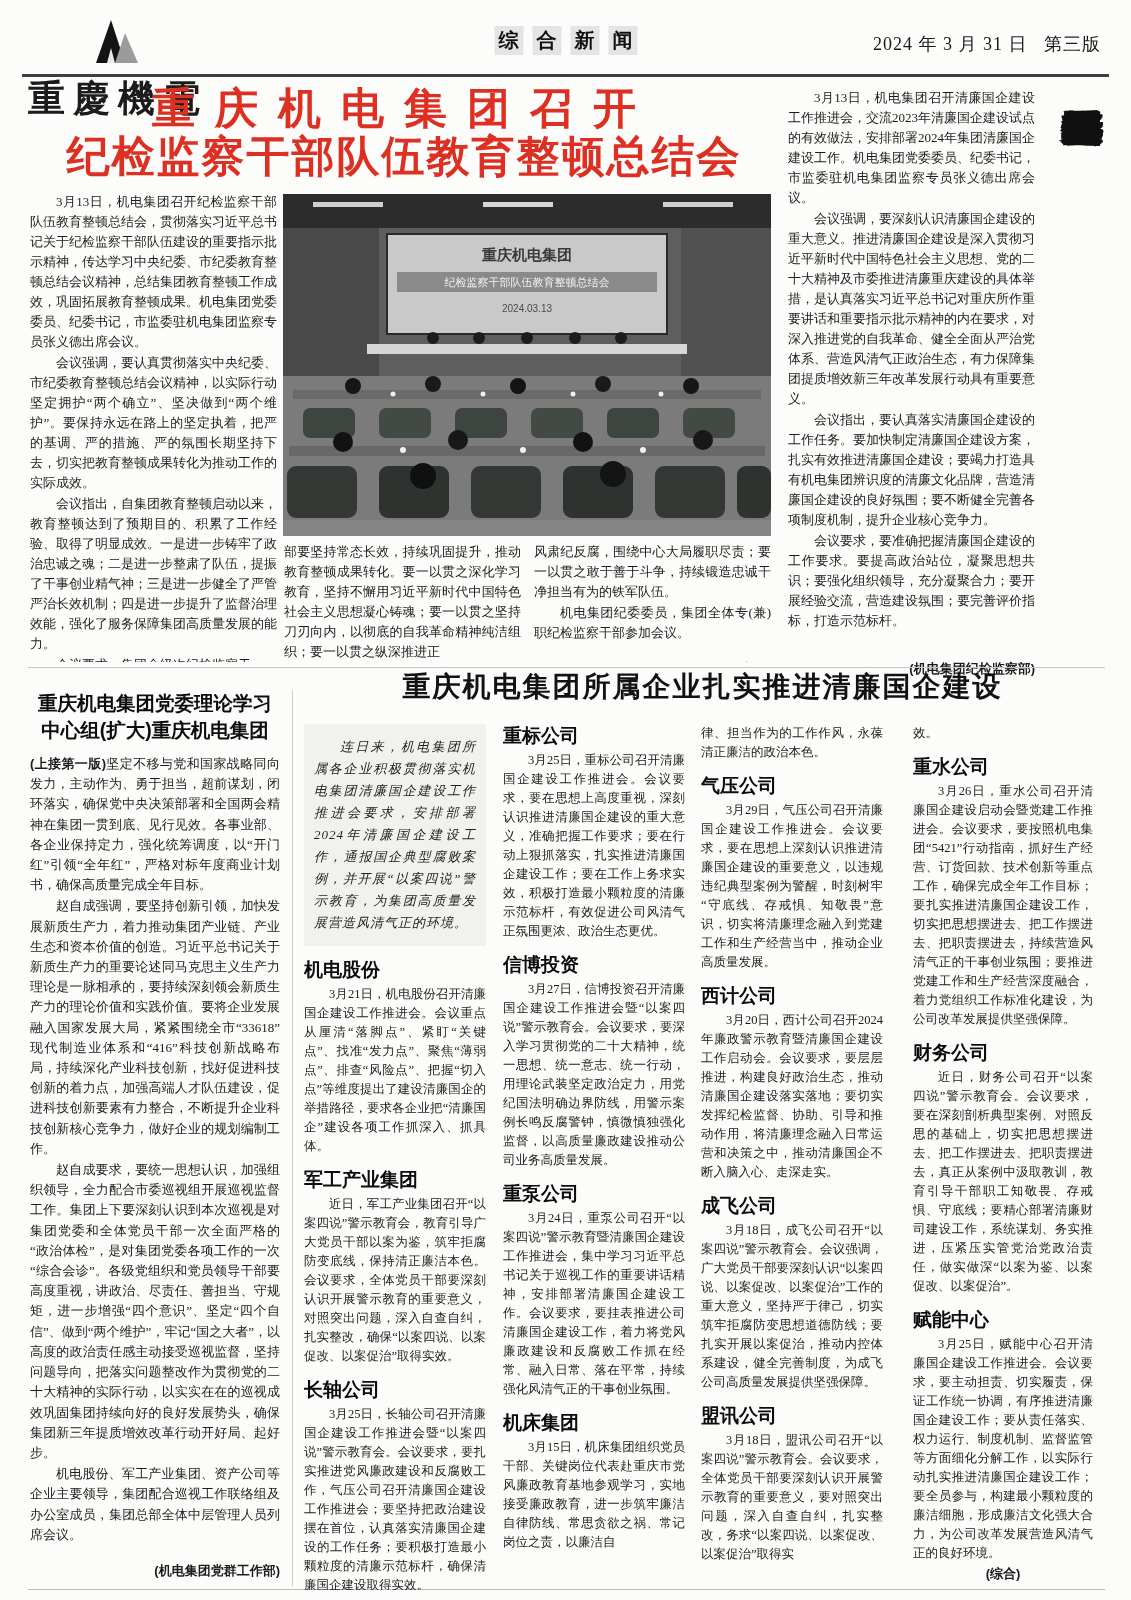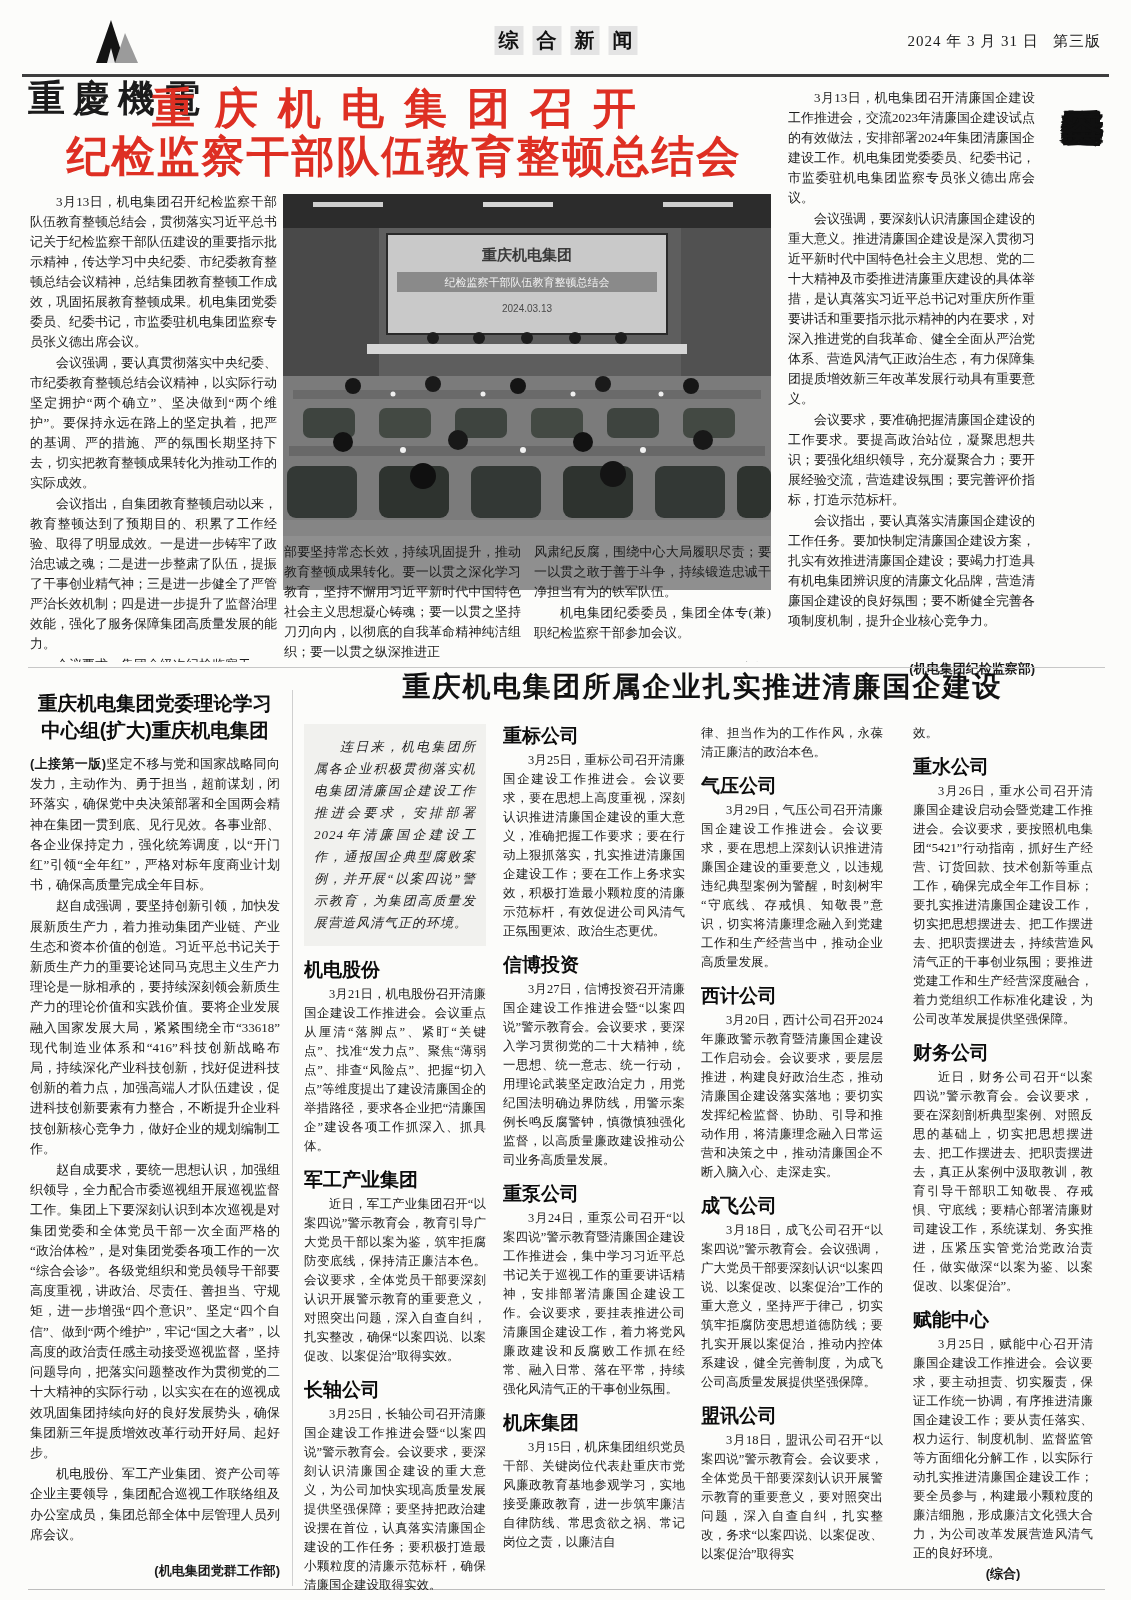--- a/index.html
+++ b/index.html
@@ -8,29 +8,29 @@
   .sans{font-family:"Liberation Sans","DejaVu Sans",sans-serif;}
   .para{margin:0 0 1px 0;text-indent:2em;text-align:justify;}
   .noindent{text-indent:0;}
   
   .masthead{position:absolute;top:14px;left:24px;right:24px;height:56px;}
   .logo-wrap{position:absolute;left:4px;top:4px;display:flex;align-items:center;gap:10px;flex-direction:column;}
   .logo-text{font-size:37px;font-weight:bold;letter-spacing:8px;font-family:"Liberation Serif",serif;}
   .badge-wrap{position:absolute;left:50%;top:12px;transform:translateX(-50%);display:flex;gap:9px;}
   .badge-box{width:29px;height:29px;background:#e4e4e4;color:#111;font-weight:bold;font-size:20px;
              display:flex;align-items:center;justify-content:center;}
-  .dateline{position:absolute;right:6px;top:18px;font-size:15px;letter-spacing:1px;}
+  .dateline{position:absolute;right:6px;top:18px;font-size:18px;letter-spacing:1px;}
   .rule-thick{position:absolute;top:74px;left:22px;width:1087px;height:3px;background:#3e3e3e;}
   
   .headline1{position:absolute;left:30px;top:84px;width:748px;text-align:center;
              color:#de2f23;font-weight:bold;line-height:1.12;}
   .headline1 .l1{font-size:43px;letter-spacing:20px;display:block;}
   .headline1 .l2{font-size:43px;letter-spacing:2px;display:block;}
   .a1-left{position:absolute;left:30px;top:192px;width:247px;height:470px;font-size:13px;line-height:20px;overflow:hidden;}
-  .photo{position:absolute;left:283px;top:194px;width:488px;height:396px;background:#8f8f8f;overflow:hidden;}
+  .photo{position:absolute;left:283px;top:194px;width:488px;height:342px;background:#8f8f8f;overflow:hidden;}
   .a1-mid{position:absolute;left:284px;top:542px;width:237px;height:120px;font-size:13px;line-height:20px;overflow:hidden;}
   .a1-right{position:absolute;left:534px;top:542px;width:237px;height:120px;font-size:13px;line-height:20px;overflow:hidden;}
   .byline{font-weight:bold;text-align:right;font-family:"Liberation Sans",sans-serif;font-size:13px;margin-top:16px;}
   
   .a2-col{position:absolute;left:788px;top:88px;width:247px;height:556px;font-size:13px;line-height:20px;overflow:hidden;}
   .a2-byline{position:absolute;left:788px;top:644px;width:247px;}
   .vert-head{position:absolute;left:1038px;top:86px;width:90px;height:578px;display:flex;justify-content:center;}
   .vert-head span{writing-mode:vertical-rl;text-orientation:upright;font-weight:800;font-size:28.2px;
                   line-height:1;letter-spacing:0.5px;transform:scaleX(1.5);transform-origin:center top;
                   font-family:"Liberation Sans",sans-serif;color:#101010;}
@@ -159,22 +159,22 @@
     <div>
         <p class="para noindent">风肃纪反腐，围绕中心大局履职尽责；要一以贯之敢于善于斗争，持续锻造忠诚干净担当有为的铁军队伍。</p>
         <p class="para">机电集团纪委委员，集团全体专(兼)职纪检监察干部参加会议。</p>
       </div>
     <div class="byline">(机电集团纪检监察部)</div>
   </div>
 
   <div class="a2-col">
       <p class="para">3月13日，机电集团召开清廉国企建设工作推进会，交流2023年清廉国企建设试点的有效做法，安排部署2024年集团清廉国企建设工作。机电集团党委委员、纪委书记，市监委驻机电集团监察专员张义德出席会议。</p>
       <p class="para">会议强调，要深刻认识清廉国企建设的重大意义。推进清廉国企建设是深入贯彻习近平新时代中国特色社会主义思想、党的二十大精神及市委推进清廉重庆建设的具体举措，是认真落实习近平总书记对重庆所作重要讲话和重要指示批示精神的内在要求，对深入推进党的自我革命、健全全面从严治党体系、营造风清气正政治生态，有力保障集团提质增效新三年改革发展行动具有重要意义。</p>
+      <p class="para">会议指出，要认真落实清廉国企建设的工作任务。要加快制定清廉国企建设方案，扎实有效推进清廉国企建设；要竭力打造具有机电集团辨识度的清廉文化品牌，营造清廉国企建设的良好氛围；要不断健全完善各项制度机制，提升企业核心竞争力。</p>
       <p class="para">会议要求，要准确把握清廉国企建设的工作要求。要提高政治站位，凝聚思想共识；要强化组织领导，充分凝聚合力；要开展经验交流，营造建设氛围；要完善评价指标，打造示范标杆。</p>
-      <p class="para">会议指出，要认真落实清廉国企建设的工作任务。要加快制定清廉国企建设方案，扎实有效推进清廉国企建设；要竭力打造具有机电集团辨识度的清廉文化品牌，营造清廉国企建设的良好氛围；要不断健全完善各项制度机制，提升企业核心竞争力。</p>
     </div>
   <div class="a2-byline byline">(机电集团纪检监察部)</div>
   <div class="vert-head">
     <span>重庆机电集团召开清廉国企建设工作推进会</span>
   </div>
 
   <div class="rule-mid"></div>
   <div class="rule-vert"></div>
   <div class="rule-bottom"></div>
 
@@ -197,21 +197,21 @@
   <div class="headline4">重庆机电集团所属企业扎实推进清廉国企建设</div>
 
   <div class="col colA">
     <div class="intro-box">连日来，机电集团所属各企业积极贯彻落实机电集团清廉国企建设工作推进会要求，安排部署2024年清廉国企建设工作，通报国企典型腐败案例，并开展“以案四说”警示教育，为集团高质量发展营造风清气正的环境。</div>
     <div>
         <div class="sec-head">机电股份</div>
         <p class="para">3月21日，机电股份召开清廉国企建设工作推进会。会议重点从厘清“落脚点”、紧盯“关键点”、找准“发力点”、聚焦“薄弱点”、排查“风险点”、把握“切入点”等维度提出了建设清廉国企的举措路径，要求各企业把“清廉国企”建设各项工作抓深入、抓具体。</p>
         <div class="sec-head">军工产业集团</div>
         <p class="para">近日，军工产业集团召开“以案四说”警示教育会，教育引导广大党员干部以案为鉴，筑牢拒腐防变底线，保持清正廉洁本色。会议要求，全体党员干部要深刻认识开展警示教育的重要意义，对照突出问题，深入自查自纠，扎实整改，确保“以案四说、以案促改、以案促治”取得实效。</p>
         <div class="sec-head">长轴公司</div>
-        <p class="para">3月25日，长轴公司召开清廉国企建设工作推进会暨“以案四说”警示教育会。会议要求，要深刻认识清廉国企建设的重大意义，为公司加快实现高质量发展提供坚强保障；要坚持把政治建设摆在首位，认真落实清廉国企建设的工作任务；要积极打造最小颗粒度的清廉示范标杆，确保清廉国企建设取得实效。</p>
+        <p class="para">3月25日，长轴公司召开清廉国企建设工作推进会暨“以案四说”警示教育会。会议要求，要扎实推进党风廉政建设和反腐败工作，气压公司召开清廉国企建设工作推进会；要坚持把政治建设摆在首位，认真落实清廉国企建设的工作任务；要积极打造最小颗粒度的清廉示范标杆，确保清廉国企建设取得实效。</p>
       </div>
   </div>
   <div class="col colB">
       <div class="sec-head">重标公司</div>
       <p class="para">3月25日，重标公司召开清廉国企建设工作推进会。会议要求，要在思想上高度重视，深刻认识推进清廉国企建设的重大意义，准确把握工作要求；要在行动上狠抓落实，扎实推进清廉国企建设工作；要在工作上务求实效，积极打造最小颗粒度的清廉示范标杆，有效促进公司风清气正氛围更浓、政治生态更优。</p>
       <div class="sec-head">信博投资</div>
       <p class="para">3月27日，信博投资召开清廉国企建设工作推进会暨“以案四说”警示教育会。会议要求，要深入学习贯彻党的二十大精神，统一思想、统一意志、统一行动，用理论武装坚定政治定力，用党纪国法明确边界防线，用警示案例长鸣反腐警钟，慎微慎独强化监督，以高质量廉政建设推动公司业务高质量发展。</p>
       <div class="sec-head">重泵公司</div>
       <p class="para">3月24日，重泵公司召开“以案四说”警示教育暨清廉国企建设工作推进会，集中学习习近平总书记关于巡视工作的重要讲话精神，安排部署清廉国企建设工作。会议要求，要挂表推进公司清廉国企建设工作，着力将党风廉政建设和反腐败工作抓在经常、融入日常、落在平常，持续强化风清气正的干事创业氛围。</p>
       <div class="sec-head">机床集团</div>

